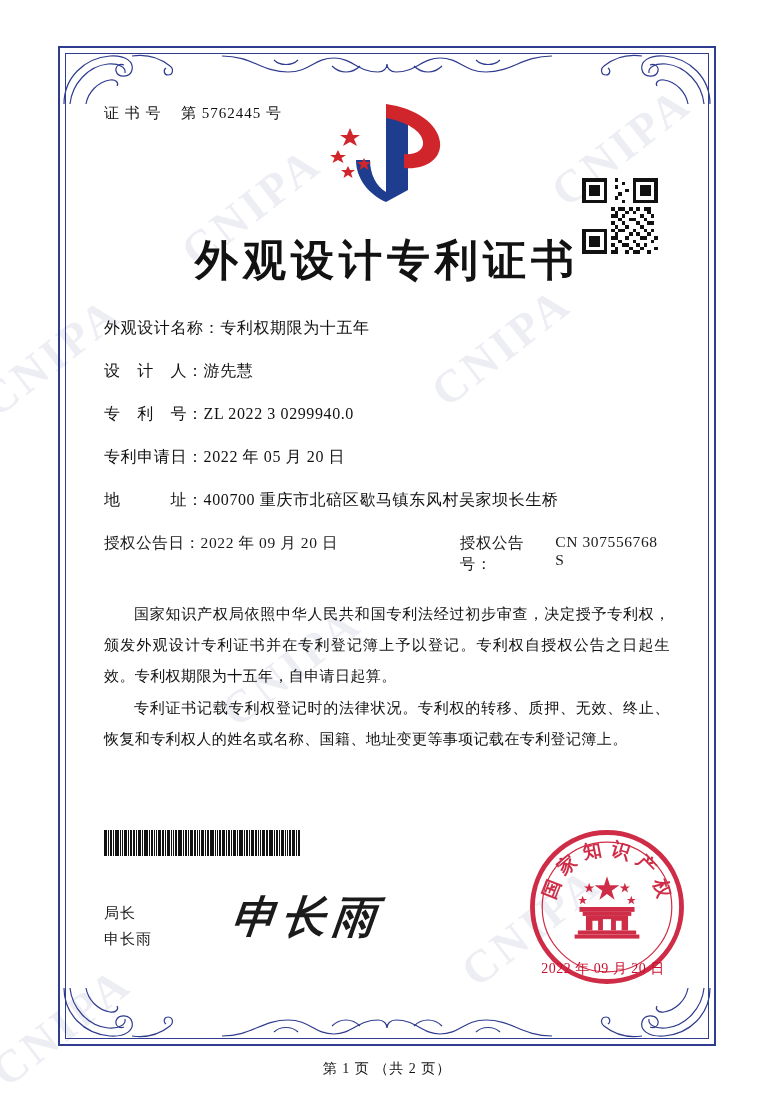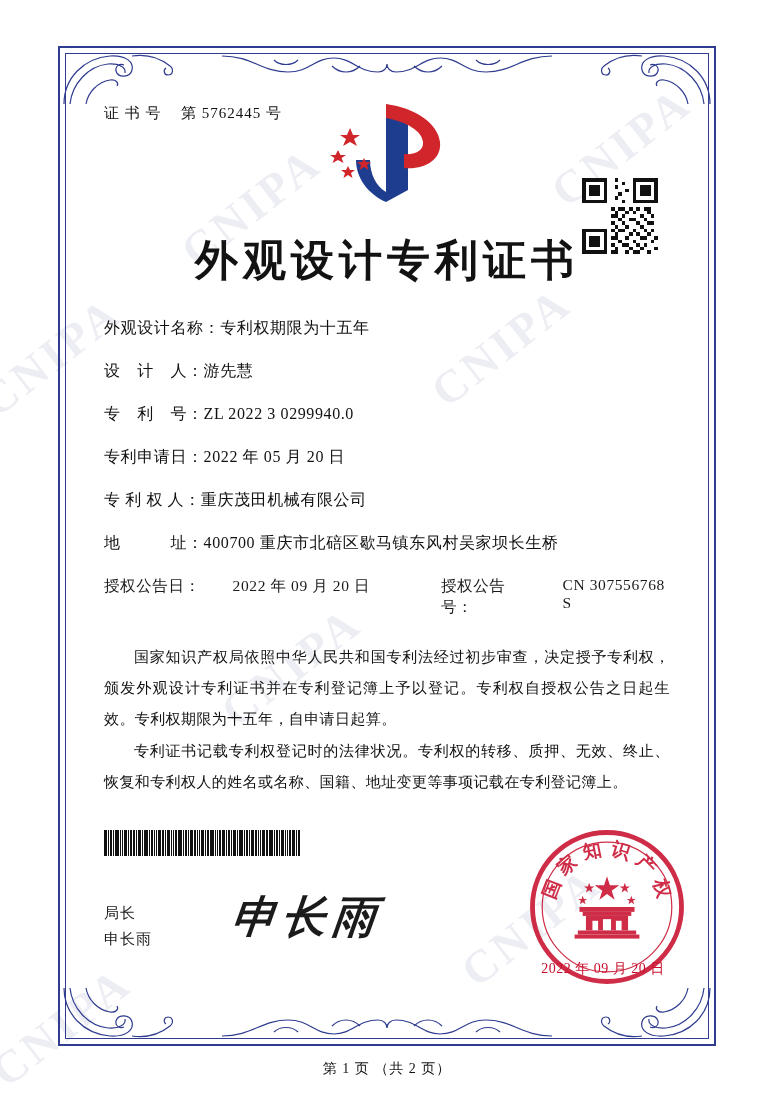--- a/index.html
+++ b/index.html
@@ -128,21 +128,21 @@
   }
   .field .val{
     flex:1 1 auto;
   }
   .field-row-split{
     display:flex;
     font-size:15.5px;
     margin-bottom:20px;
     letter-spacing:.6px;
   }
-  .field-row-split .half{ display:flex;gap:32px; }
+  .field-row-split .half{ display:flex; }
   .field-row-split .half.left{ width:360px; }
 
   .para{
     margin-top:24px;
     font-size:15px;
     line-height:2.05;
     text-align:justify;
     color:#111;
     letter-spacing:.4px;
   }
@@ -416,24 +416,20 @@
     <div class="field">
       <span class="lbl">专　利　号：</span>
       <span class="val">ZL 2022 3 0299940.0</span>
     </div>
 
     <div class="field">
       <span class="lbl">专利申请日：</span>
       <span class="val">2022 年 05 月 20 日</span>
     </div>
 
-    <div class="field">
-      <span class="lbl">专 利 权 人：</span>
-      <span class="val">重庆茂田机械有限公司</span>
-    </div>
 
     <div class="field">
       <span class="lbl">地　　　址：</span>
       <span class="val">400700 重庆市北碚区歇马镇东风村吴家坝长生桥</span>
     </div>
 
     <div class="field-row-split">
       <div class="half left">
         <span class="lbl">授权公告日：</span>
         <span class="val">2022 年 09 月 20 日</span>

